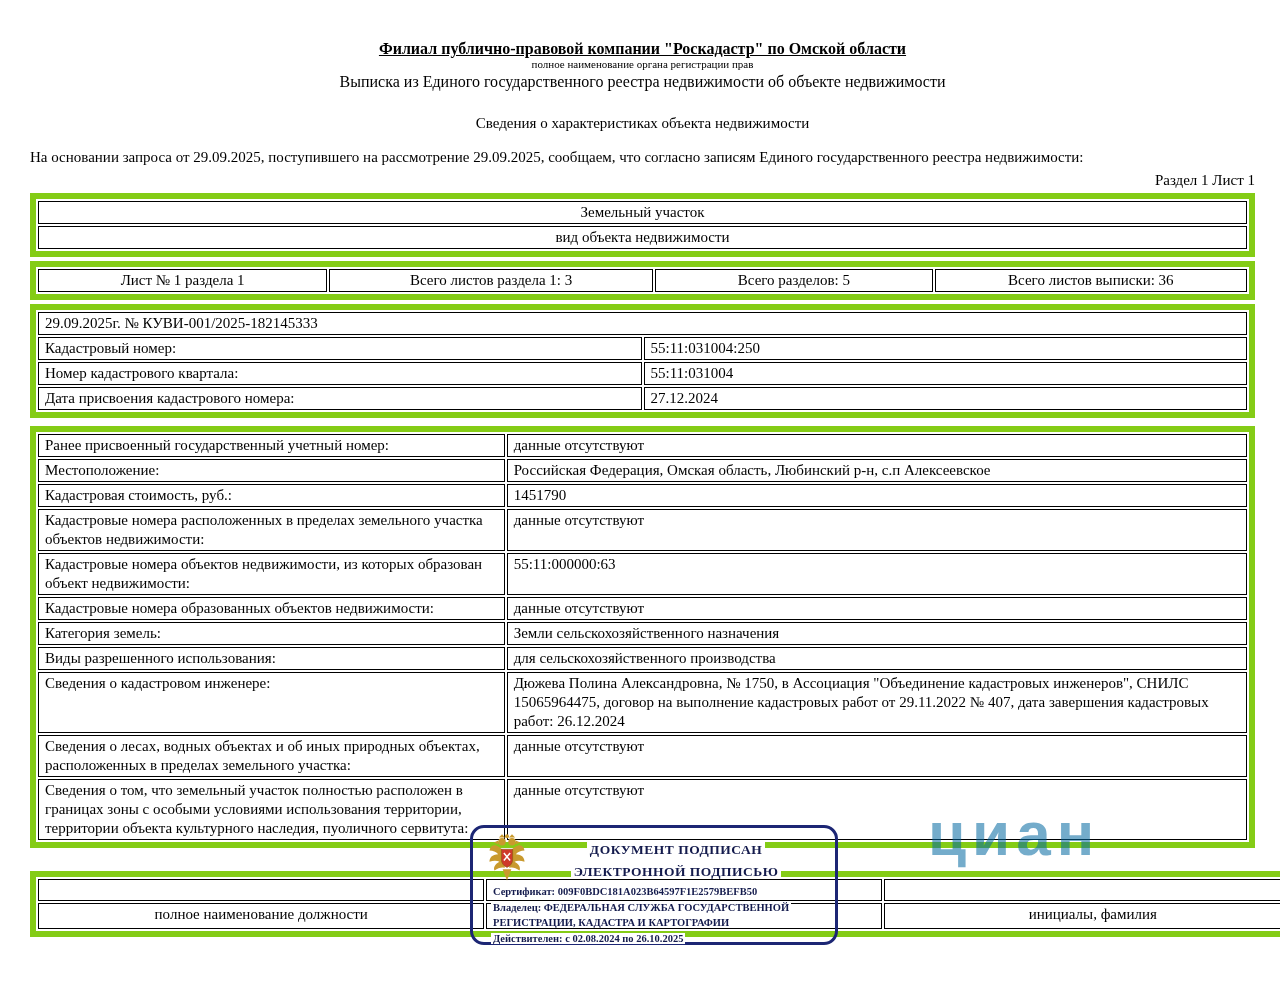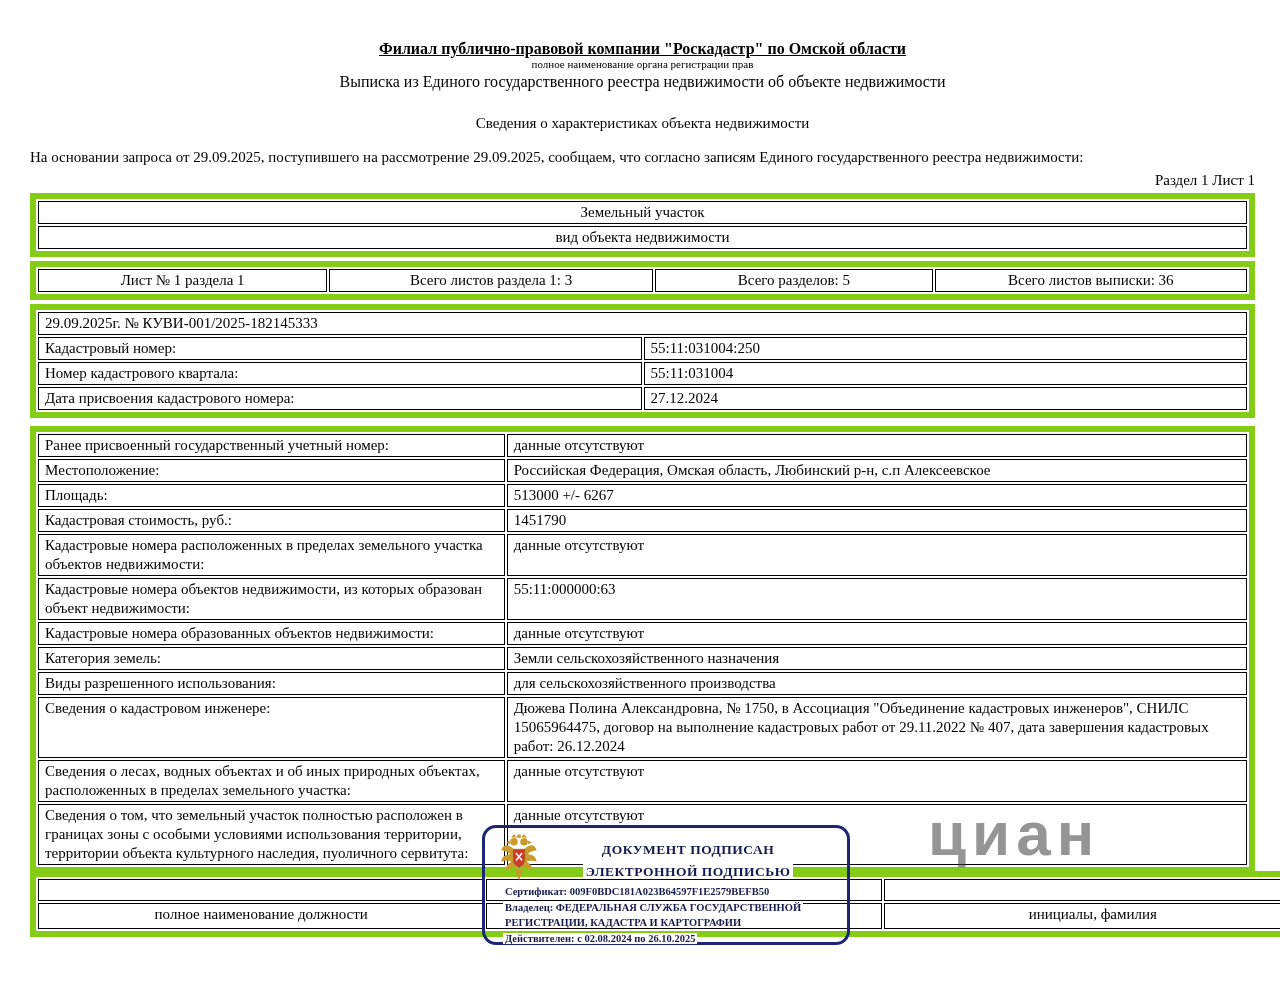--- a/index.html
+++ b/index.html
@@ -26,29 +26,29 @@
   }
   .mt4{margin-top:4px;} .mt6{margin-top:4px;} .mt16{margin-top:8px;}
   .tc{text-align:center;}
   td.lbl{width:37.5%;}
 
   
   .watermark{
     position:absolute;left:928px;top:798px;z-index:1;
     font-family:"Liberation Sans","DejaVu Sans",sans-serif;
     font-weight:bold;font-size:62px;letter-spacing:6px;
-    color:#404040;opacity:0.55;user-select:none;
+    color:#0369a1;opacity:0.55;user-select:none;
   }
   .sig-table{position:absolute;left:30px;top:871px;width:1225px;z-index:2;}
   .sig-table td{padding:1px 4px;}
   td.sig-empty{height:18px;}
   td.sig-label{text-align:center;height:22px;}
 
   .stamp{
-    position:absolute;left:482px;top:825px;width:368px;height:120px;z-index:3;
+    position:absolute;left:470px;top:825px;width:368px;height:120px;z-index:3;
     border:3px solid #1c2674;border-radius:14px;box-sizing:border-box;
     color:#141b4d;background:transparent;
   }
   .stamp-top{display:flex;align-items:flex-start;padding:5px 10px 0 14px;}
   .stamp-emblem{flex:0 0 auto;width:40px;height:50px;}
   .stamp-titles{flex:1;text-align:center;padding-top:6px;}
   .stamp-title{font-size:13.5px;font-weight:bold;letter-spacing:0.5px;line-height:22px;}
   .stamp-title span{background:#fff;padding:0 3px;}
   .stamp-info{padding:1px 10px 0 18px;font-size:10.5px;font-weight:bold;line-height:15.5px;}
   .stamp-info div span{background:#fff;padding:0 2px;}
@@ -109,24 +109,20 @@
 
   <table class="doc-table mt16">
     <tbody>
         <tr>
       <td class="lbl">Ранее присвоенный государственный учетный номер:</td>
       <td>данные отсутствуют</td>
     </tr>
     <tr>
       <td class="lbl">Местоположение:</td>
       <td>Российская Федерация, Омская область, Любинский р-н, с.п Алексеевское</td>
-    </tr>
-    <tr>
-      <td class="lbl">Площадь:</td>
-      <td>513000 +/- 6267</td>
     </tr>
     <tr>
       <td class="lbl">Кадастровая стоимость, руб.:</td>
       <td>1451790</td>
     </tr>
     <tr>
       <td class="lbl">Кадастровые номера расположенных в пределах земельного участка объектов недвижимости:</td>
       <td>данные отсутствуют</td>
     </tr>
     <tr>

